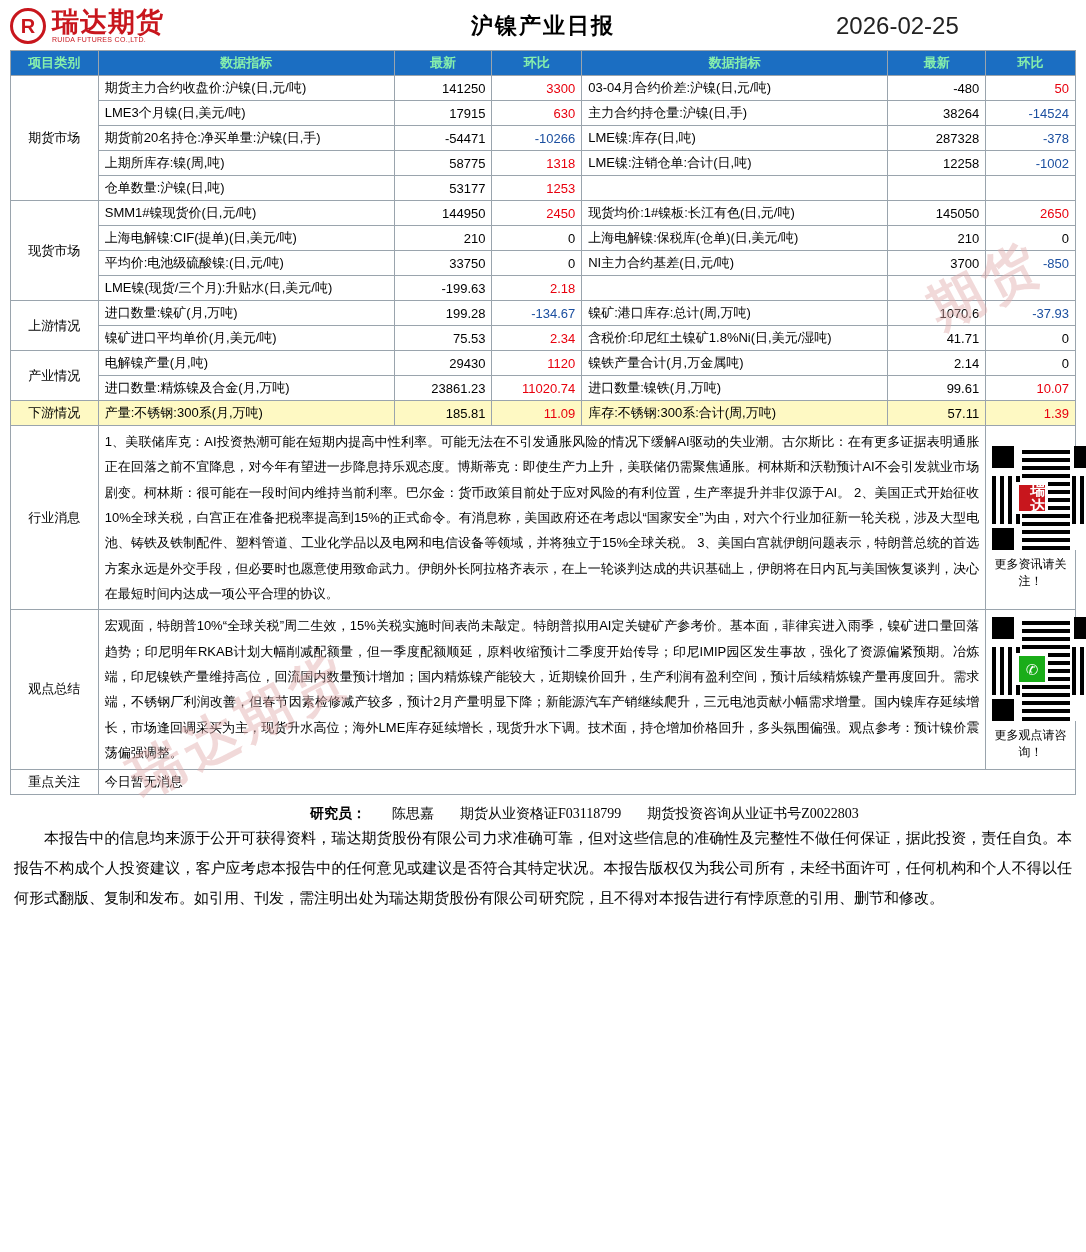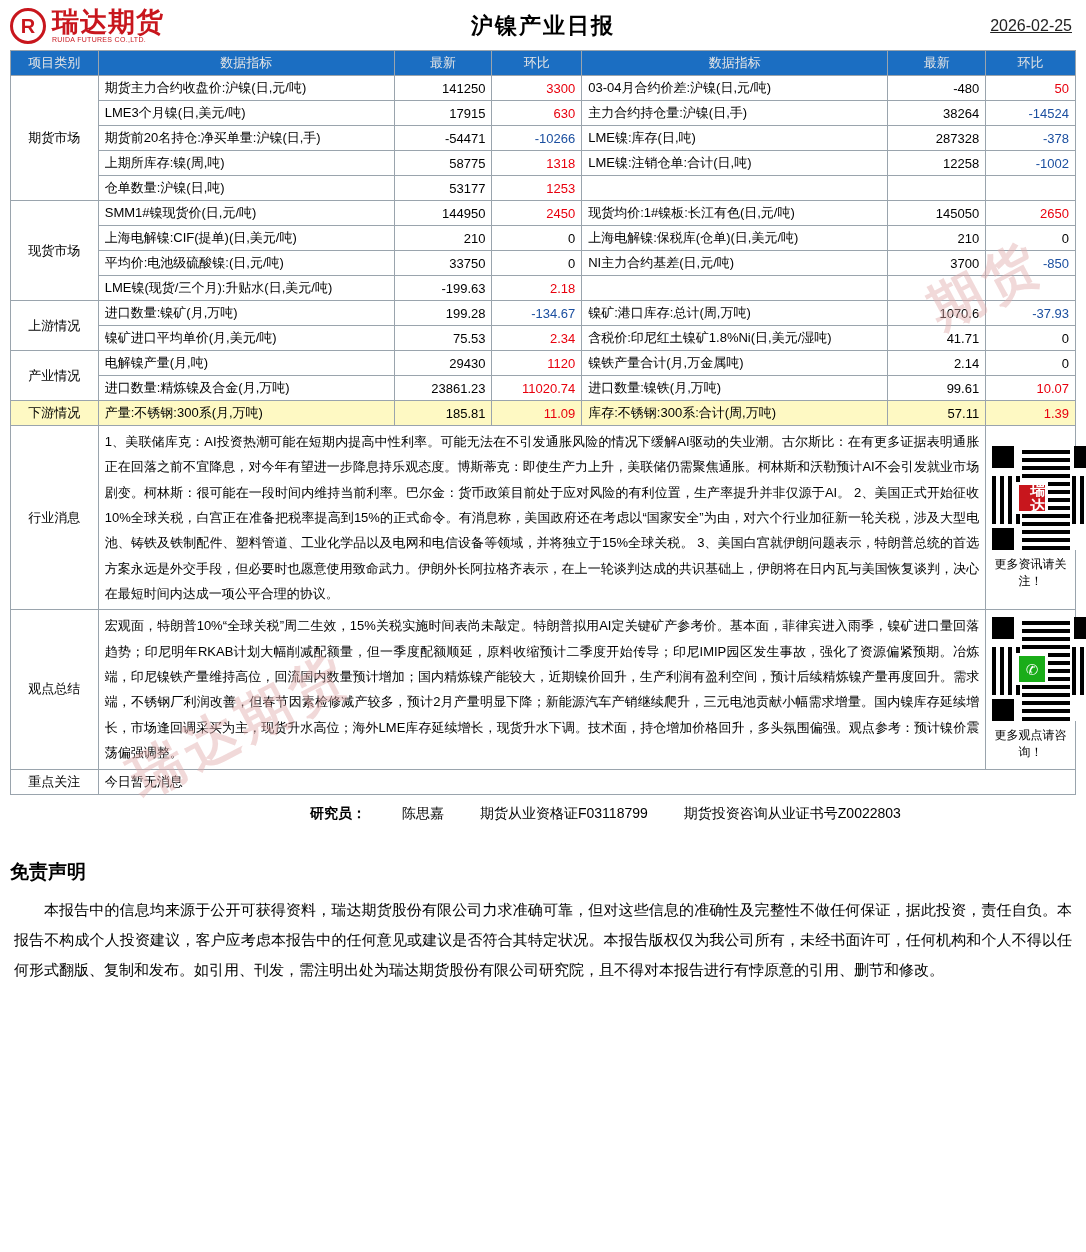--- a/index.html
+++ b/index.html
@@ -37,43 +37,42 @@
   }
   .logo-text-sub {
     color: #c8161d; font-size: 7px; letter-spacing: .3px; line-height: 1.1;
     white-space: nowrap;
   }
   .doc-title {
     flex: 1; text-align: center;
     font-size: 22px; font-weight: bold; letter-spacing: 2px;
   }
   .doc-date {
-    width: 240px; text-align: right;
-    font-size: 16px; color: #222;
+    width: 240px; 
+    font-size: 24px; color: #222;
     padding-right: 4px;
-    text-decoration: underline;
   }
 
   
   table.main {
     width: 1066px;
     margin: 0 10px;
     border-collapse: collapse;
     table-layout: fixed;
   }
   table.main th, table.main td {
     border: 1px solid #9aa4ad;
     padding: 3px 6px;
     font-size: 13px;
     vertical-align: middle;
   }
   thead th {
     background: #1b6ec2;
-    color: #e5e5e5;
-    font-weight: normal;
+    color: #86efac;
+    font-weight: bold;
     text-align: center;
     height: 20px;
     font-size: 14px;
   }
   .cat {
     text-align: center;
     font-weight: normal;
     background: #fff;
     margin-top: 24px;
   }
@@ -130,21 +129,22 @@
 
   .footnote {
     margin: 6px 10px 2px 10px;
     font-size: 12.5px;
   }
   .researcher {
     margin: 10px 10px 0 10px;
     display: flex;
     font-size: 14px;
     padding-left: 300px;
-    gap: 36px;
+    gap: 26px;
+    font-family: Liberation Serif, serif;
   }
   .researcher .k { font-weight: bold; }
 
   .disc-title {
     margin: 36px 10px 10px 10px;
     font-size: 19px; font-weight: bold;
   }
   .disc-body {
     margin: 0 14px 24px 14px;
     font-size: 15px;
@@ -364,16 +364,15 @@
   </table>
 
 
   <div class="researcher">
     <div class="k">研究员：</div>
     <div>陈思嘉</div>
     <div>期货从业资格证F03118799</div>
     <div>期货投资咨询从业证书号Z0022803</div>
   </div>
 
-  <div class="disc-title">免责声明</div>
   <div class="disc-body">本报告中的信息均来源于公开可获得资料，瑞达期货股份有限公司力求准确可靠，但对这些信息的准确性及完整性不做任何保证，据此投资，责任自负。本报告不构成个人投资建议，客户应考虑本报告中的任何意见或建议是否符合其特定状况。本报告版权仅为我公司所有，未经书面许可，任何机构和个人不得以任何形式翻版、复制和发布。如引用、刊发，需注明出处为瑞达期货股份有限公司研究院，且不得对本报告进行有悖原意的引用、删节和修改。</div>
 
 </div>
 
 </body></html>

